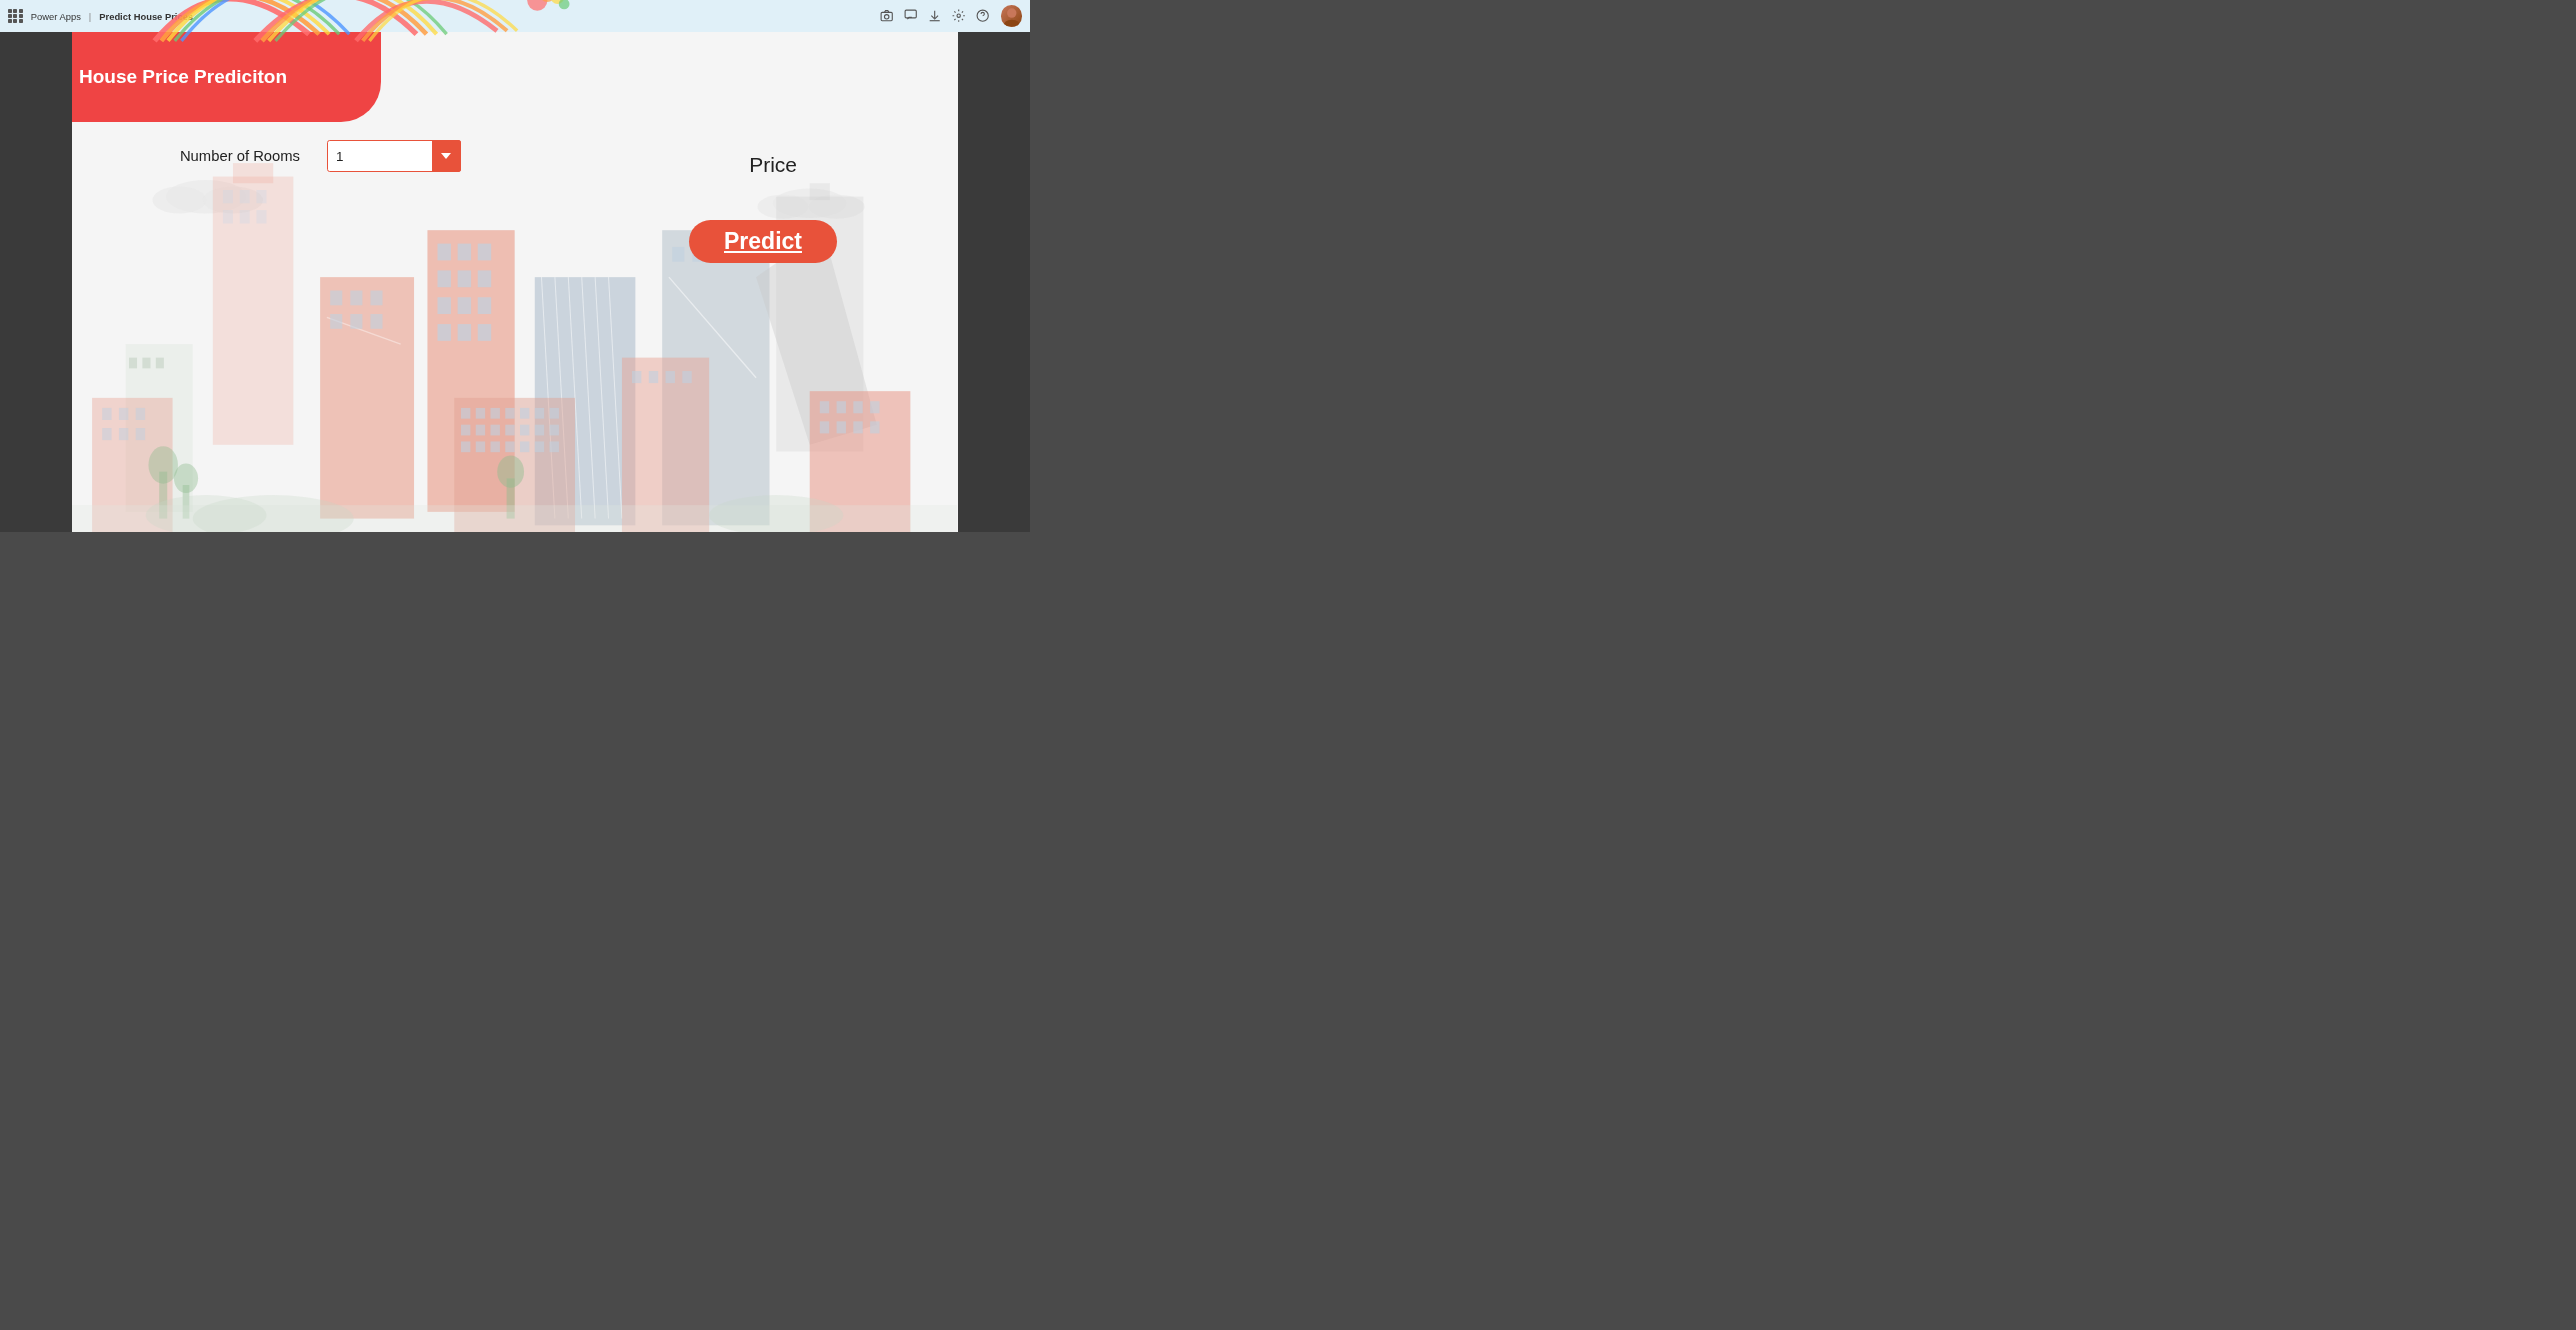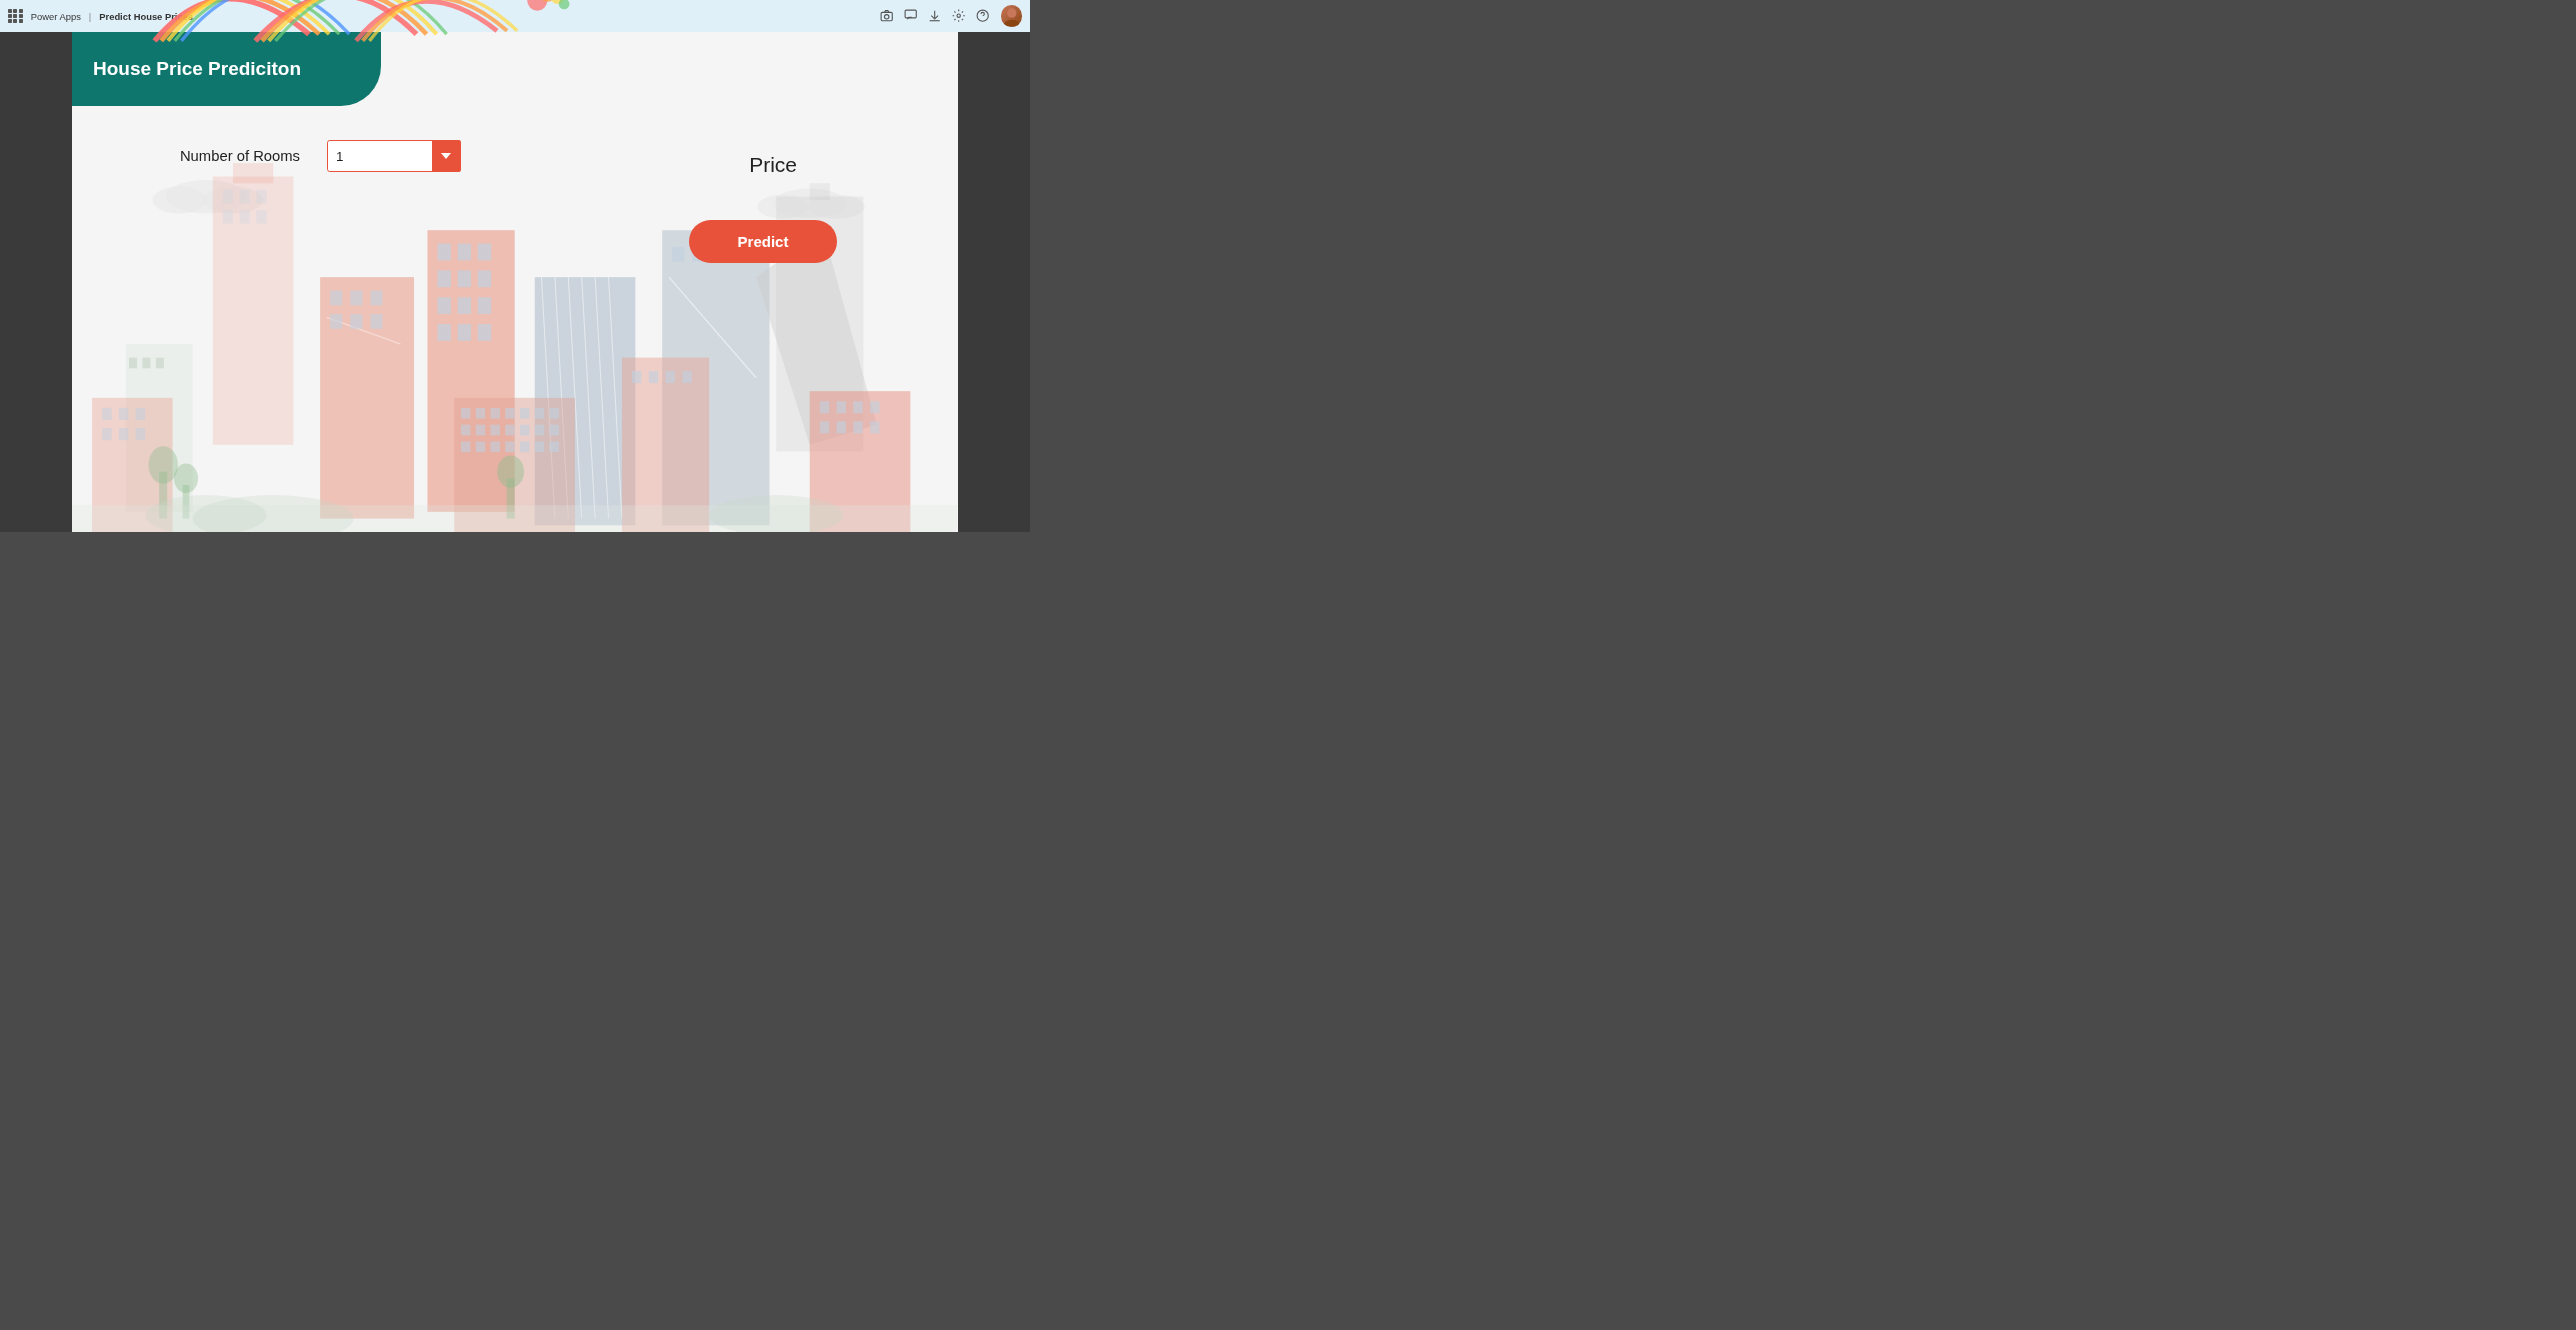--- a/index.html
+++ b/index.html
@@ -62,25 +62,25 @@
       flex: 1;
       background: #f5f5f5;
       position: relative;
       overflow: hidden;
     }
 
     
     .header-banner {
       position: absolute;
       top: 0; left: 0;
-      width: 309px; height: 74px;
-      background: #0f766e;
+      width: 309px; height: 90px;
+      background: #ef4444;
       border-radius: 0 0 40px 0;
       display: flex; align-items: center;
-      padding-left: 21px;
+      padding-left: 7px;
       z-index: 5;
     }
     .header-title {
       color: white;
       font-size: 19px;
       font-weight: 700;
     }
 
     
     .form-area {
@@ -149,24 +149,25 @@
     
     .predict-btn {
       position: absolute;
       right: 121px;
       top: 188px;
       width: 148px; height: 43px;
       background: #e8523a;
       border: none;
       border-radius: 24px;
       color: white;
-      font-size: 15px;
+      font-size: 23px;
       font-weight: 600;
       cursor: pointer;
       z-index: 10;
+      text-decoration: underline;
     }
     
     .price-label {
       position: absolute;
       right: 161px;
       top: 121px;
       font-size: 21px;
       font-weight: 500;
       color: #222;
       z-index: 10;

